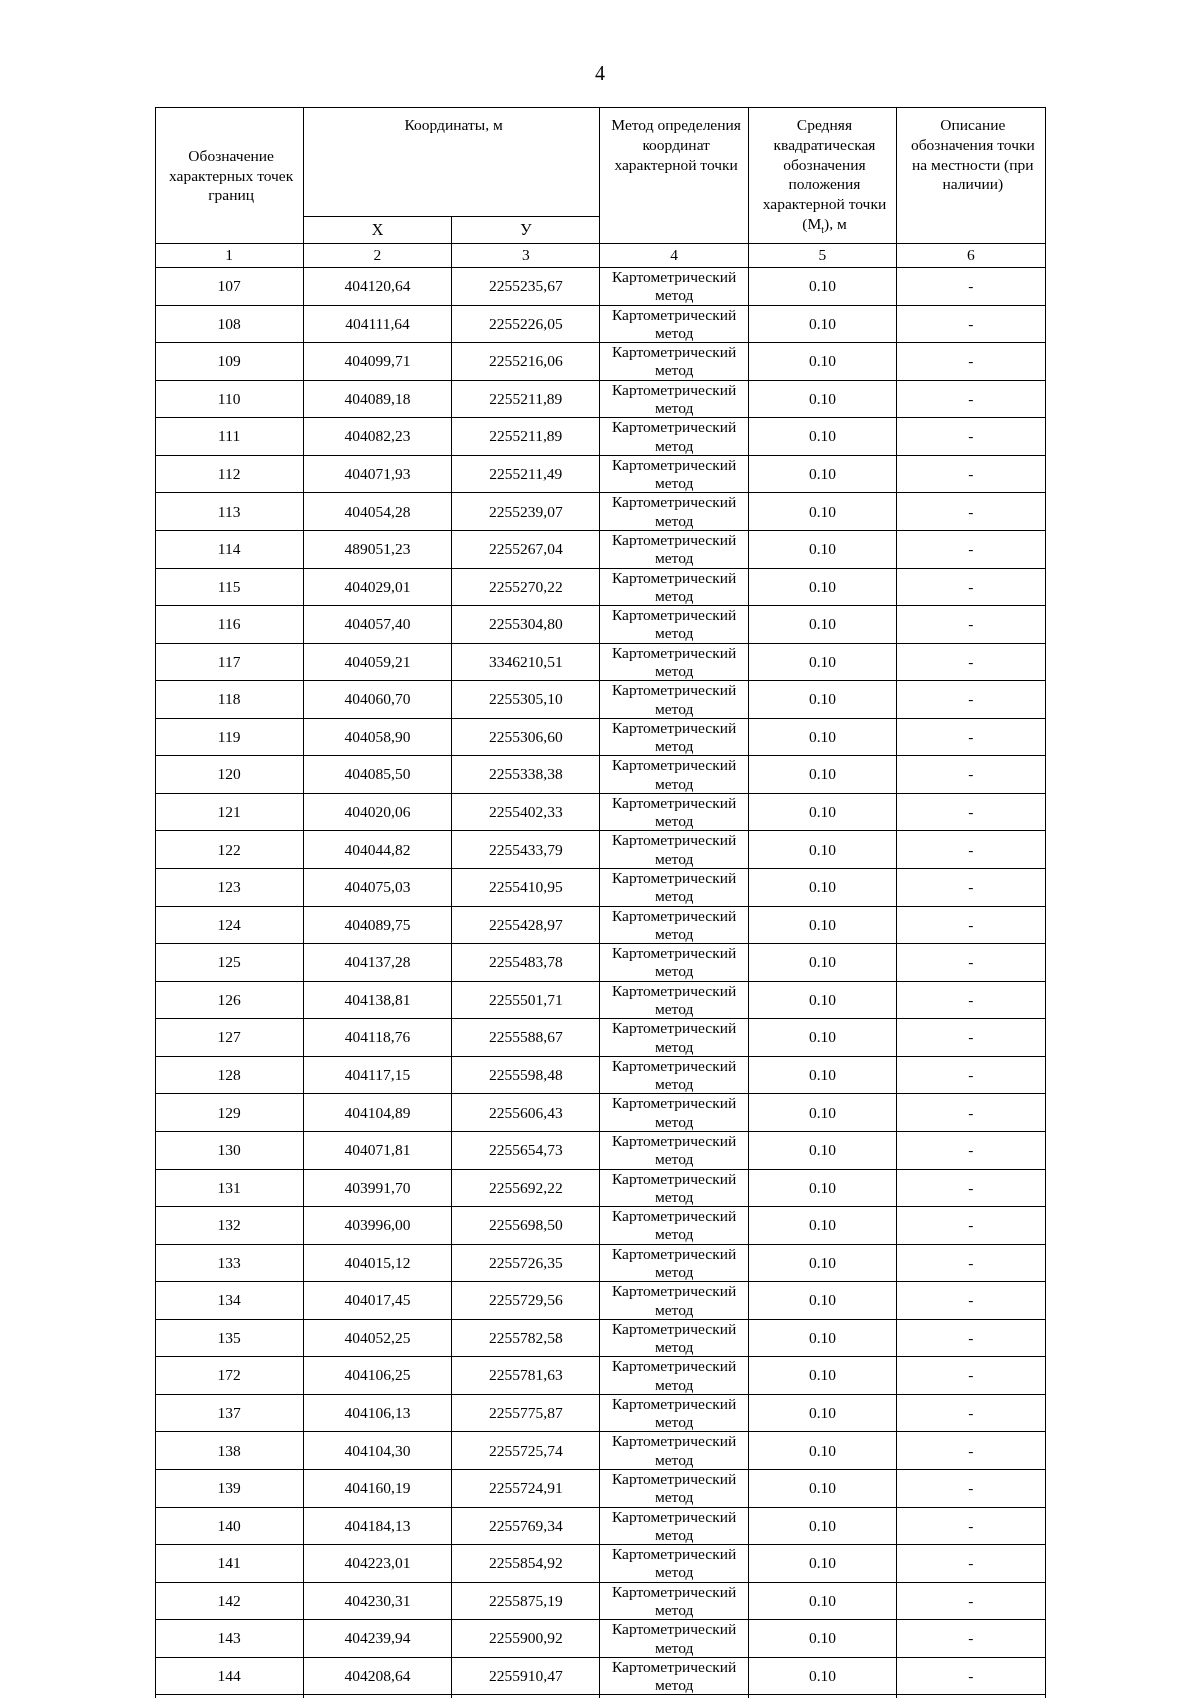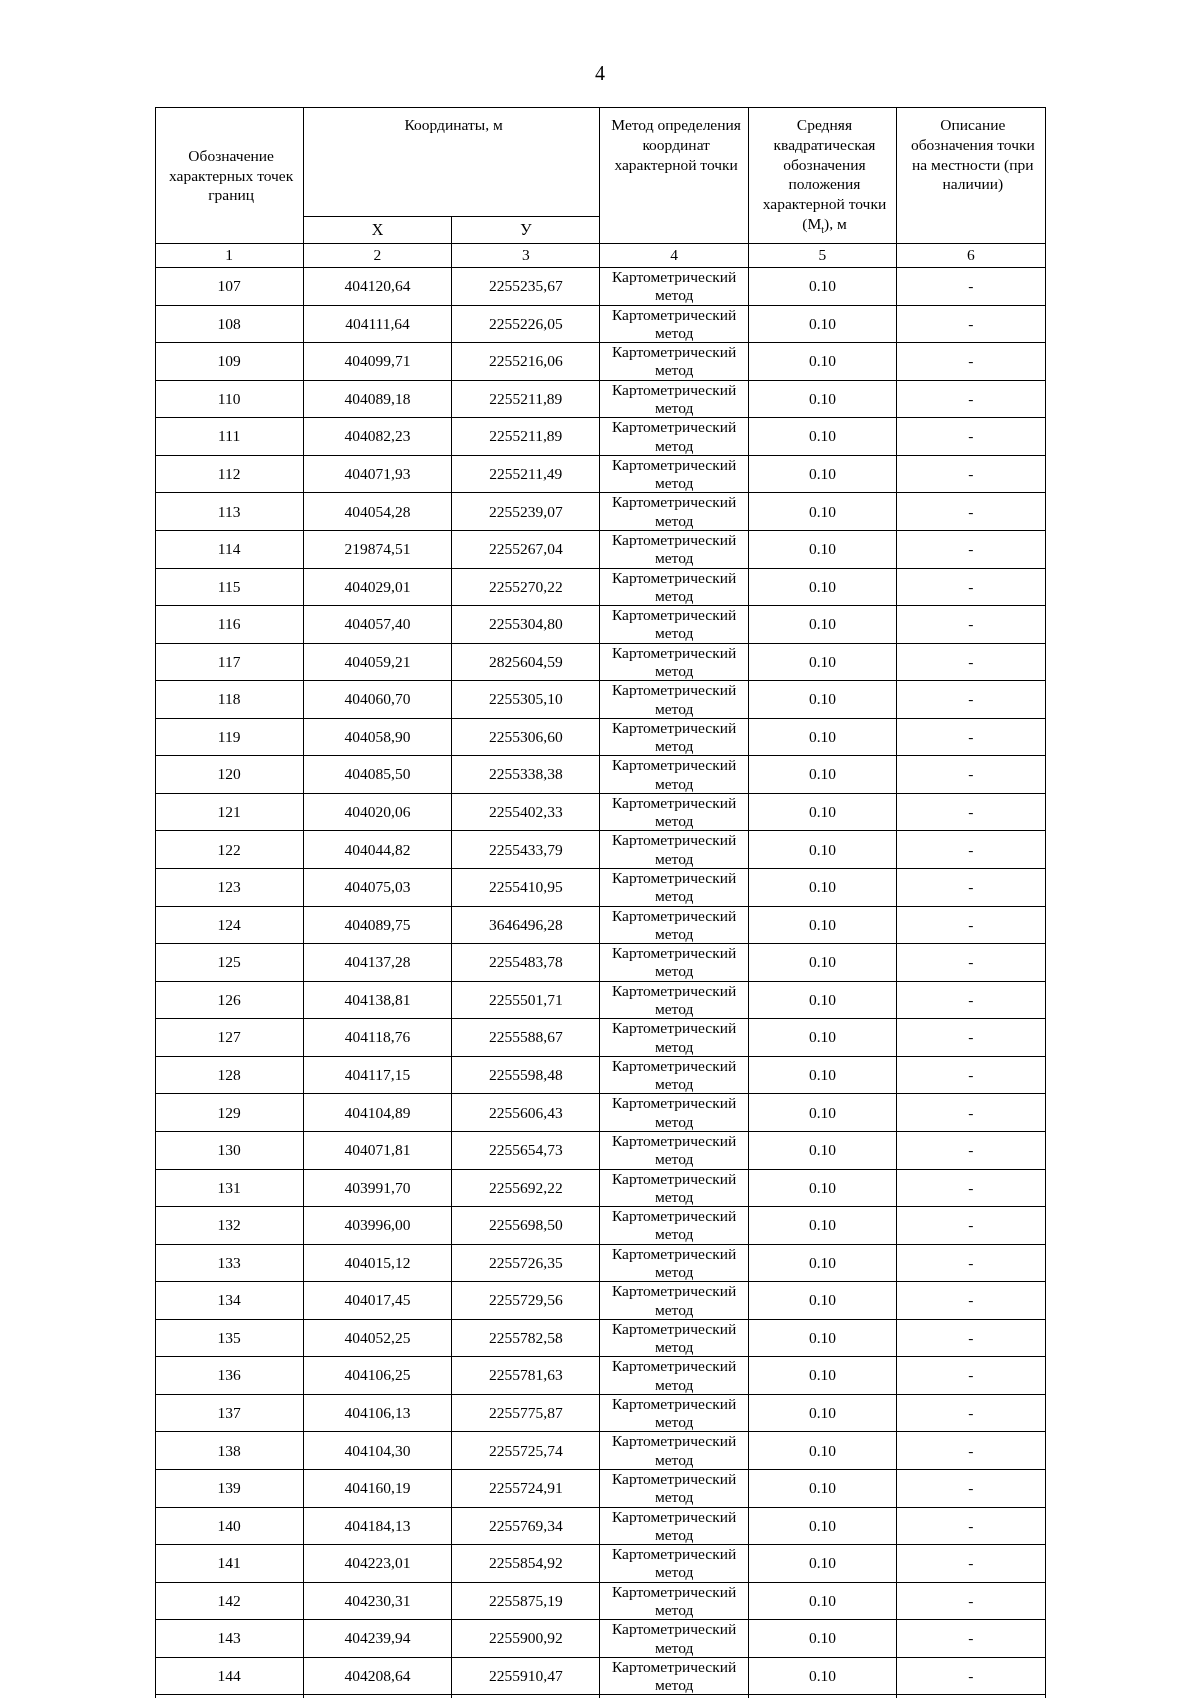--- a/index.html
+++ b/index.html
@@ -161,21 +161,21 @@
           <tr>
             <td class="c1">113</td>
             <td class="c2">404054,28</td>
             <td class="c3">2255239,07</td>
             <td class="c4 method-cell">Картометрический метод</td>
             <td class="c5">0.10</td>
             <td class="c6">-</td>
           </tr>
           <tr>
             <td class="c1">114</td>
-            <td class="c2">219874,51</td>
+            <td class="c2">489051,23</td>
             <td class="c3">2255267,04</td>
             <td class="c4 method-cell">Картометрический метод</td>
             <td class="c5">0.10</td>
             <td class="c6">-</td>
           </tr>
           <tr>
             <td class="c1">115</td>
             <td class="c2">404029,01</td>
             <td class="c3">2255270,22</td>
             <td class="c4 method-cell">Картометрический метод</td>
@@ -186,21 +186,21 @@
             <td class="c1">116</td>
             <td class="c2">404057,40</td>
             <td class="c3">2255304,80</td>
             <td class="c4 method-cell">Картометрический метод</td>
             <td class="c5">0.10</td>
             <td class="c6">-</td>
           </tr>
           <tr>
             <td class="c1">117</td>
             <td class="c2">404059,21</td>
-            <td class="c3">2825604,59</td>
+            <td class="c3">3346210,51</td>
             <td class="c4 method-cell">Картометрический метод</td>
             <td class="c5">0.10</td>
             <td class="c6">-</td>
           </tr>
           <tr>
             <td class="c1">118</td>
             <td class="c2">404060,70</td>
             <td class="c3">2255305,10</td>
             <td class="c4 method-cell">Картометрический метод</td>
             <td class="c5">0.10</td>
@@ -242,21 +242,21 @@
             <td class="c1">123</td>
             <td class="c2">404075,03</td>
             <td class="c3">2255410,95</td>
             <td class="c4 method-cell">Картометрический метод</td>
             <td class="c5">0.10</td>
             <td class="c6">-</td>
           </tr>
           <tr>
             <td class="c1">124</td>
             <td class="c2">404089,75</td>
-            <td class="c3">3646496,28</td>
+            <td class="c3">2255428,97</td>
             <td class="c4 method-cell">Картометрический метод</td>
             <td class="c5">0.10</td>
             <td class="c6">-</td>
           </tr>
           <tr>
             <td class="c1">125</td>
             <td class="c2">404137,28</td>
             <td class="c3">2255483,78</td>
             <td class="c4 method-cell">Картометрический метод</td>
             <td class="c5">0.10</td>
@@ -336,21 +336,21 @@
           </tr>
           <tr>
             <td class="c1">135</td>
             <td class="c2">404052,25</td>
             <td class="c3">2255782,58</td>
             <td class="c4 method-cell">Картометрический метод</td>
             <td class="c5">0.10</td>
             <td class="c6">-</td>
           </tr>
           <tr>
-            <td class="c1">136</td>
+            <td class="c1">172</td>
             <td class="c2">404106,25</td>
             <td class="c3">2255781,63</td>
             <td class="c4 method-cell">Картометрический метод</td>
             <td class="c5">0.10</td>
             <td class="c6">-</td>
           </tr>
           <tr>
             <td class="c1">137</td>
             <td class="c2">404106,13</td>
             <td class="c3">2255775,87</td>

